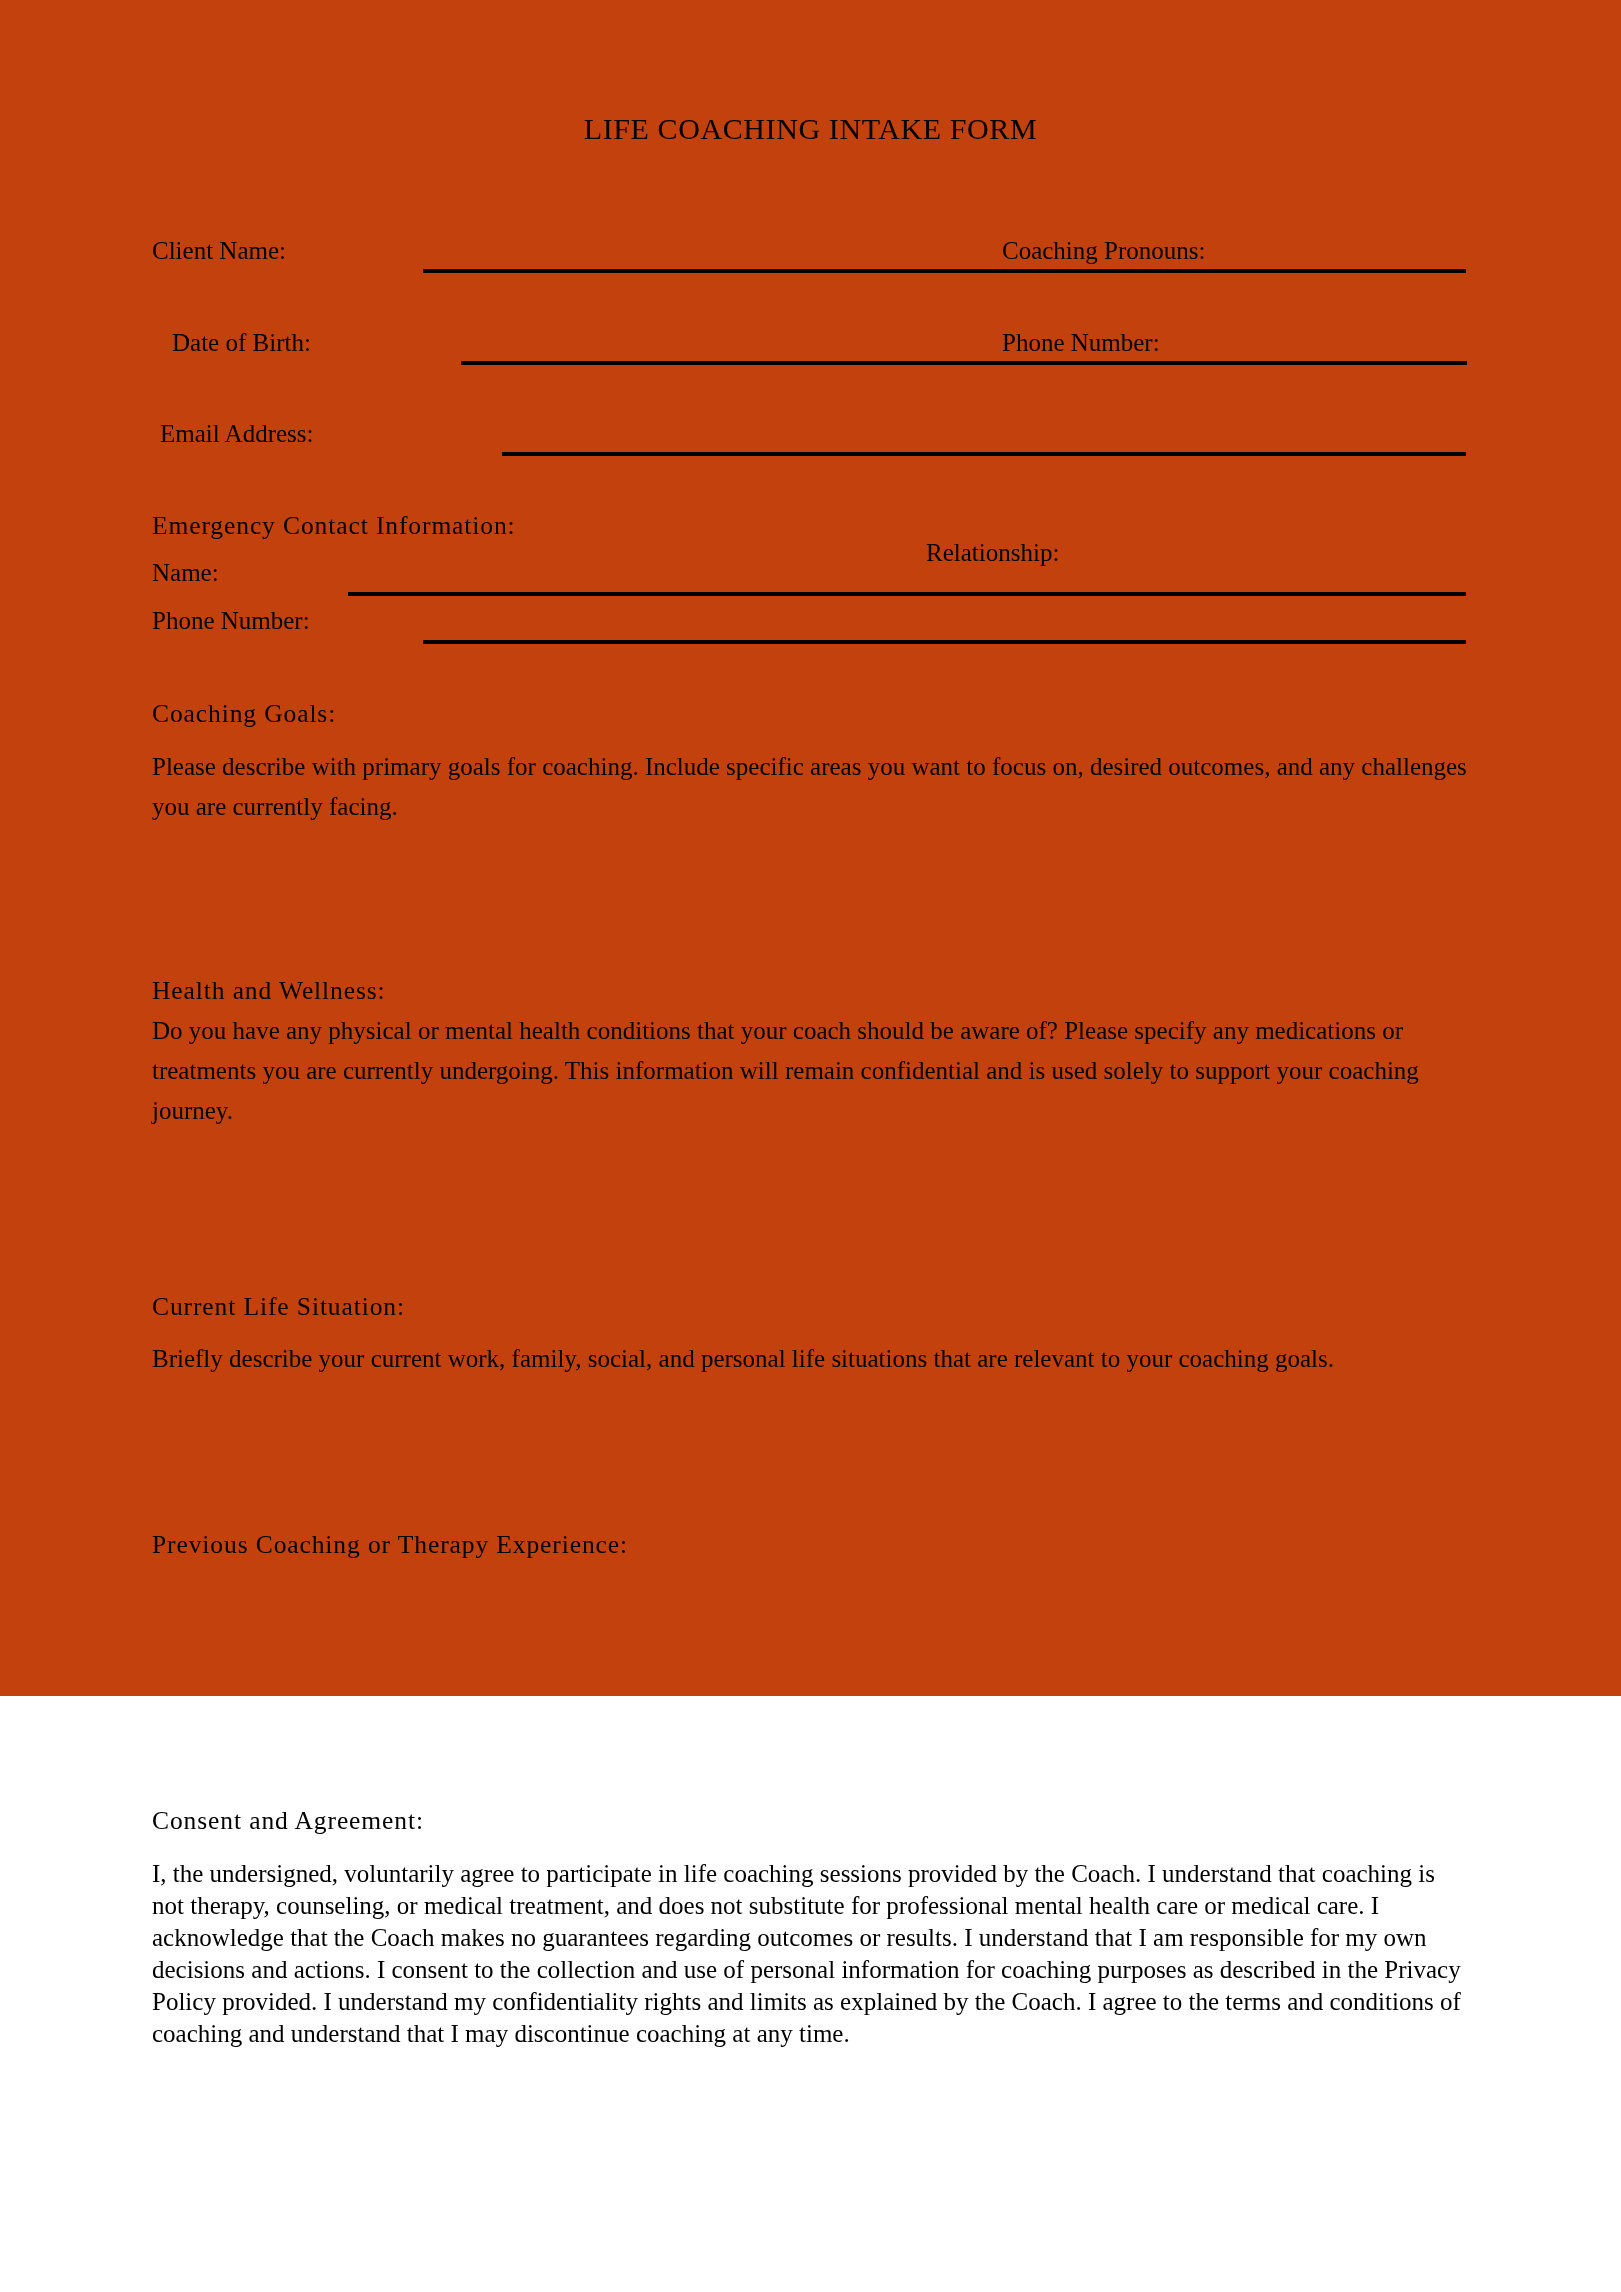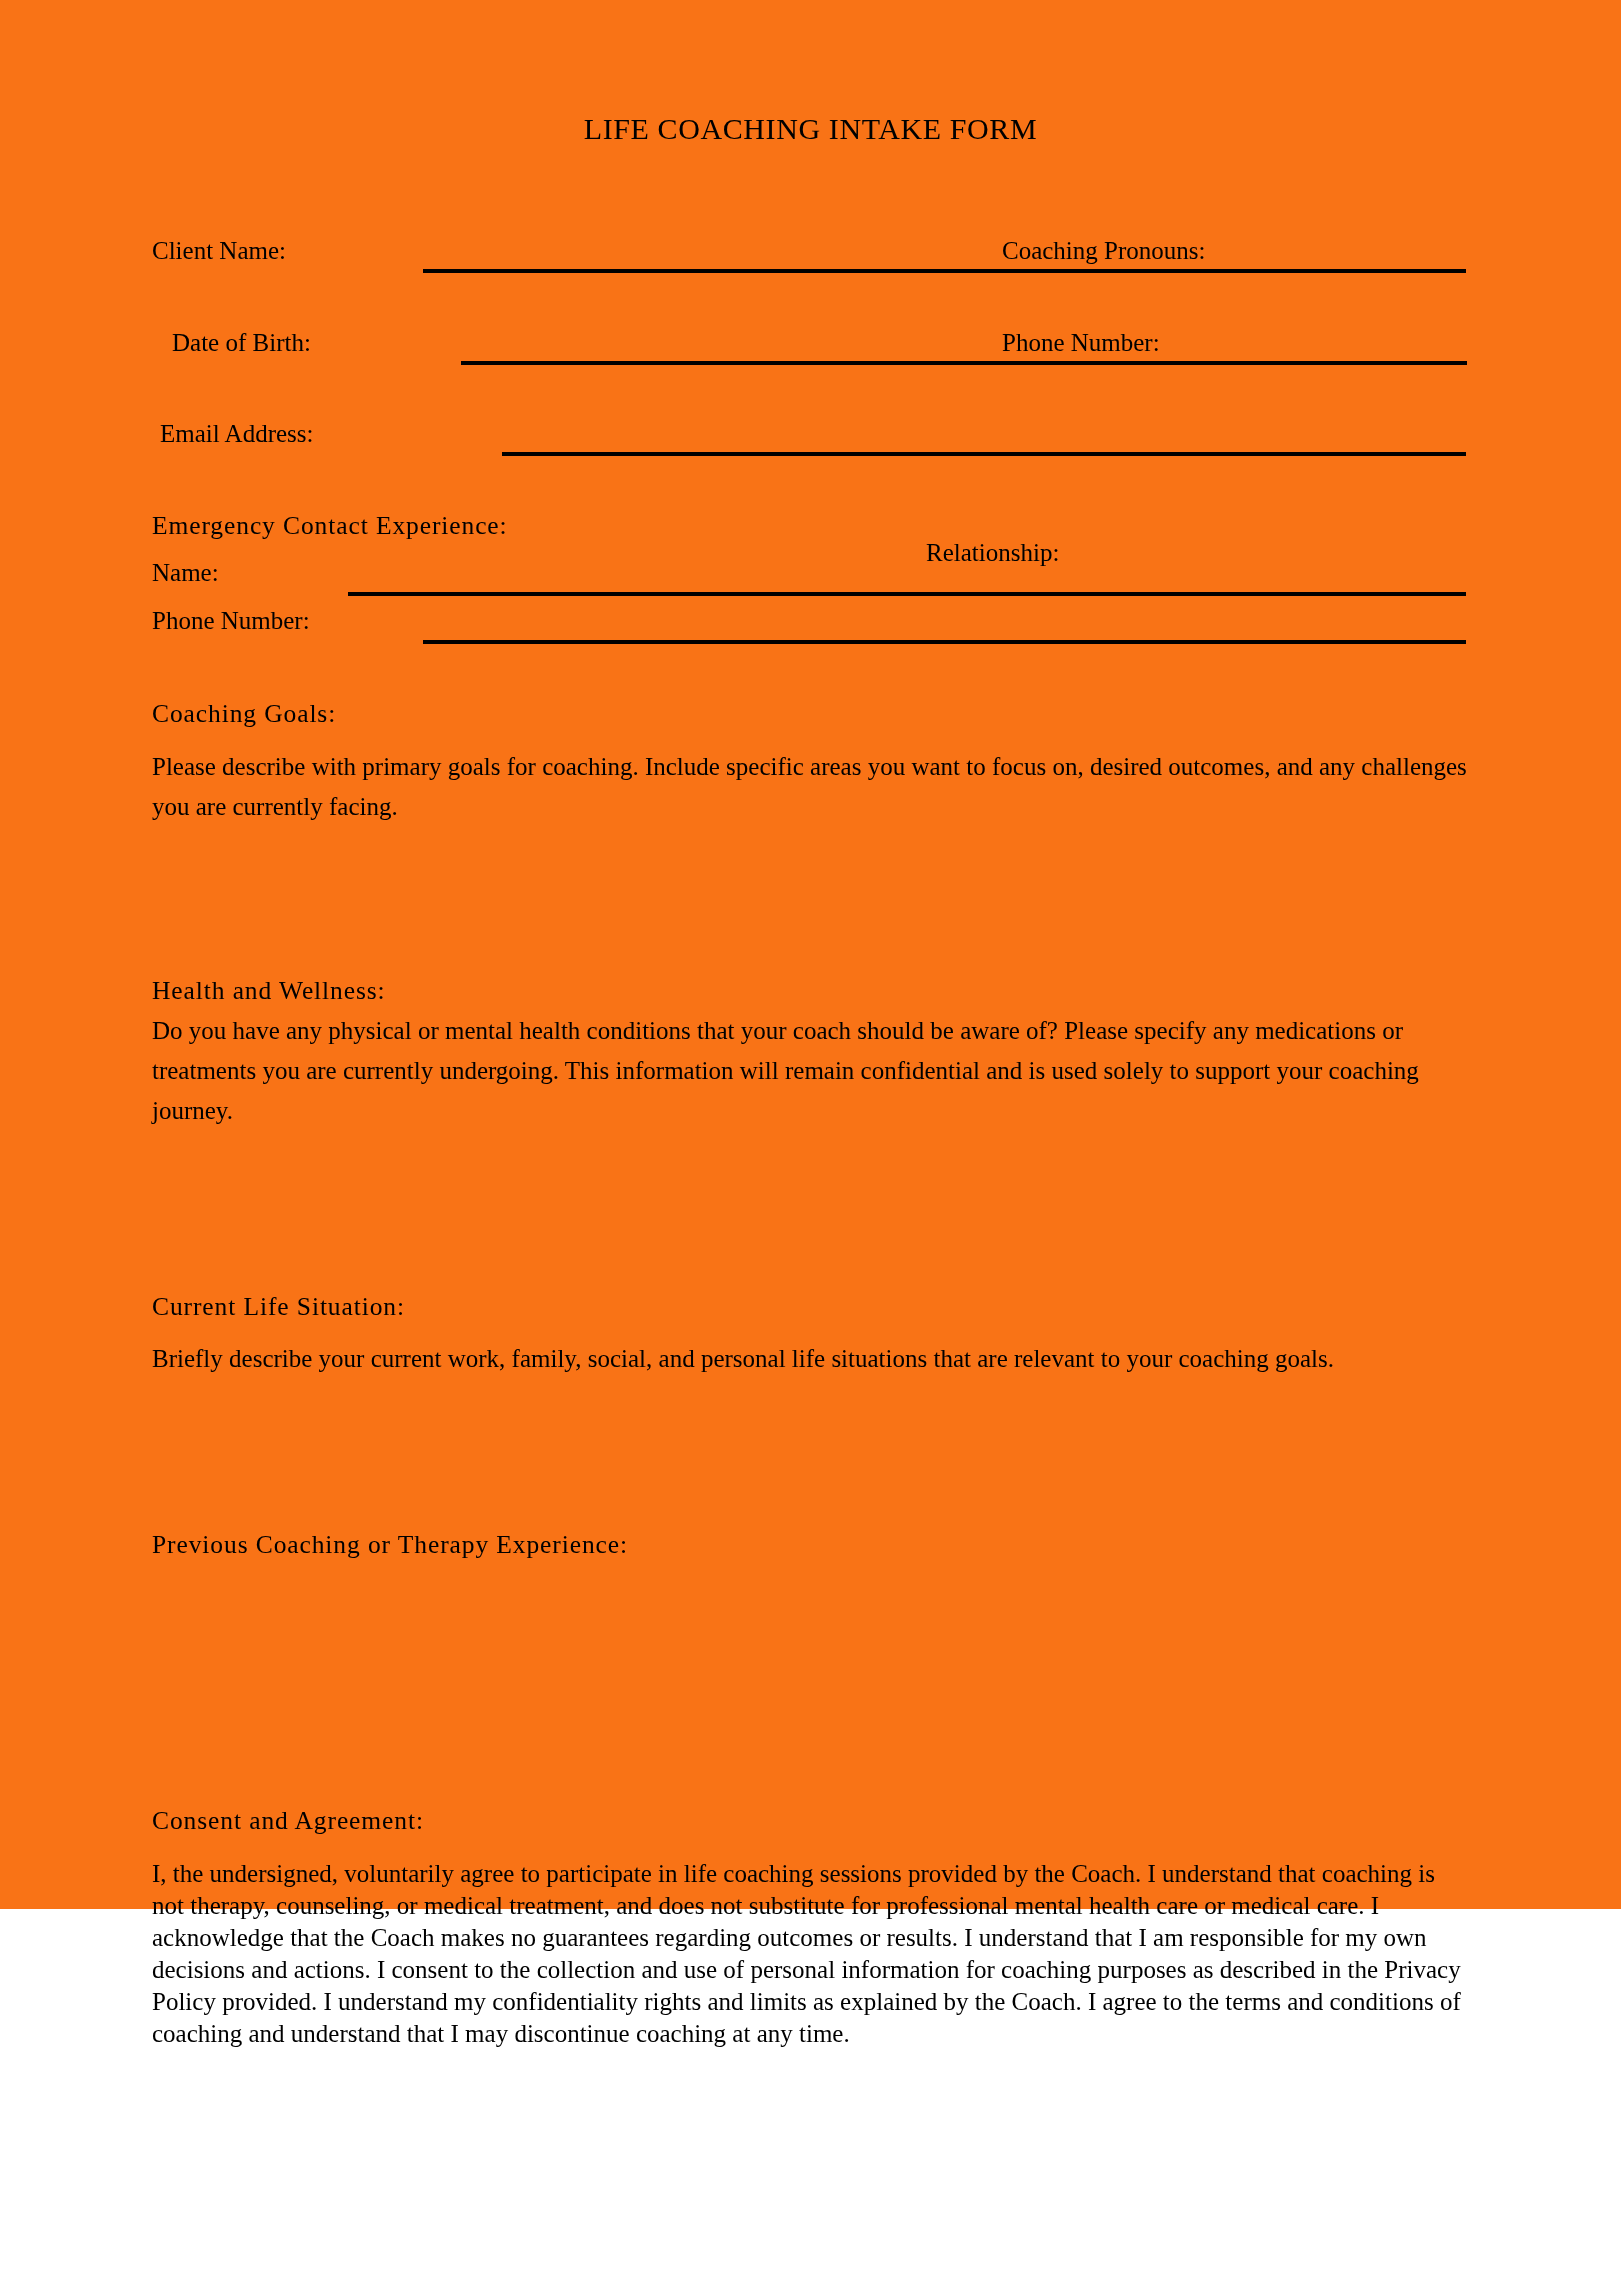--- a/index.html
+++ b/index.html
@@ -13,22 +13,22 @@
     position: relative;
     font-family: "Liberation Serif", "DejaVu Serif", serif;
     color: #000000;
     overflow: hidden;
   }
 
   .page {
     position: absolute;
     left: 0; top: 0;
     width: 1621px;
-    height: 1909px;
-    background: #f97316;
+    height: 1696px;
+    background: #c2410c;
   }
 
   
   .doc-title {
     position: absolute;
     left: 0;
     top: 114px;
     width: 1621px;
     text-align: center;
     font-size: 30px;
@@ -89,21 +89,21 @@
   <div class="lbl" style="left:152px; top:330px;margin-left:20px;">Date of Birth:</div>
 
   <div class="lbl" style="left:1002px; top:330px;">Phone Number:</div>
 
   <div class="rule" style="left:461px; top:361px; width:1006px;"></div>
 
   <div class="lbl" style="left:152px; top:421px;margin-left:8px;">Email Address:</div>
 
   <div class="rule" style="left:502px; top:452px; width:964px;"></div>
 
-  <div class="section-heading" style="left:152px; top:513px;">Emergency Contact Experience:</div>
+  <div class="section-heading" style="left:152px; top:513px;">Emergency Contact Information:</div>
 
   <div class="lbl" style="left:152px; top:560px;">Name:</div>
 
   <div class="lbl" style="left:926px; top:540px;">Relationship:</div>
 
   <div class="rule" style="left:348px; top:592px; width:1118px;"></div>
 
   <div class="lbl" style="left:152px; top:608px;">Phone Number:</div>
 
   <div class="rule" style="left:423px; top:640px; width:1043px;"></div>

